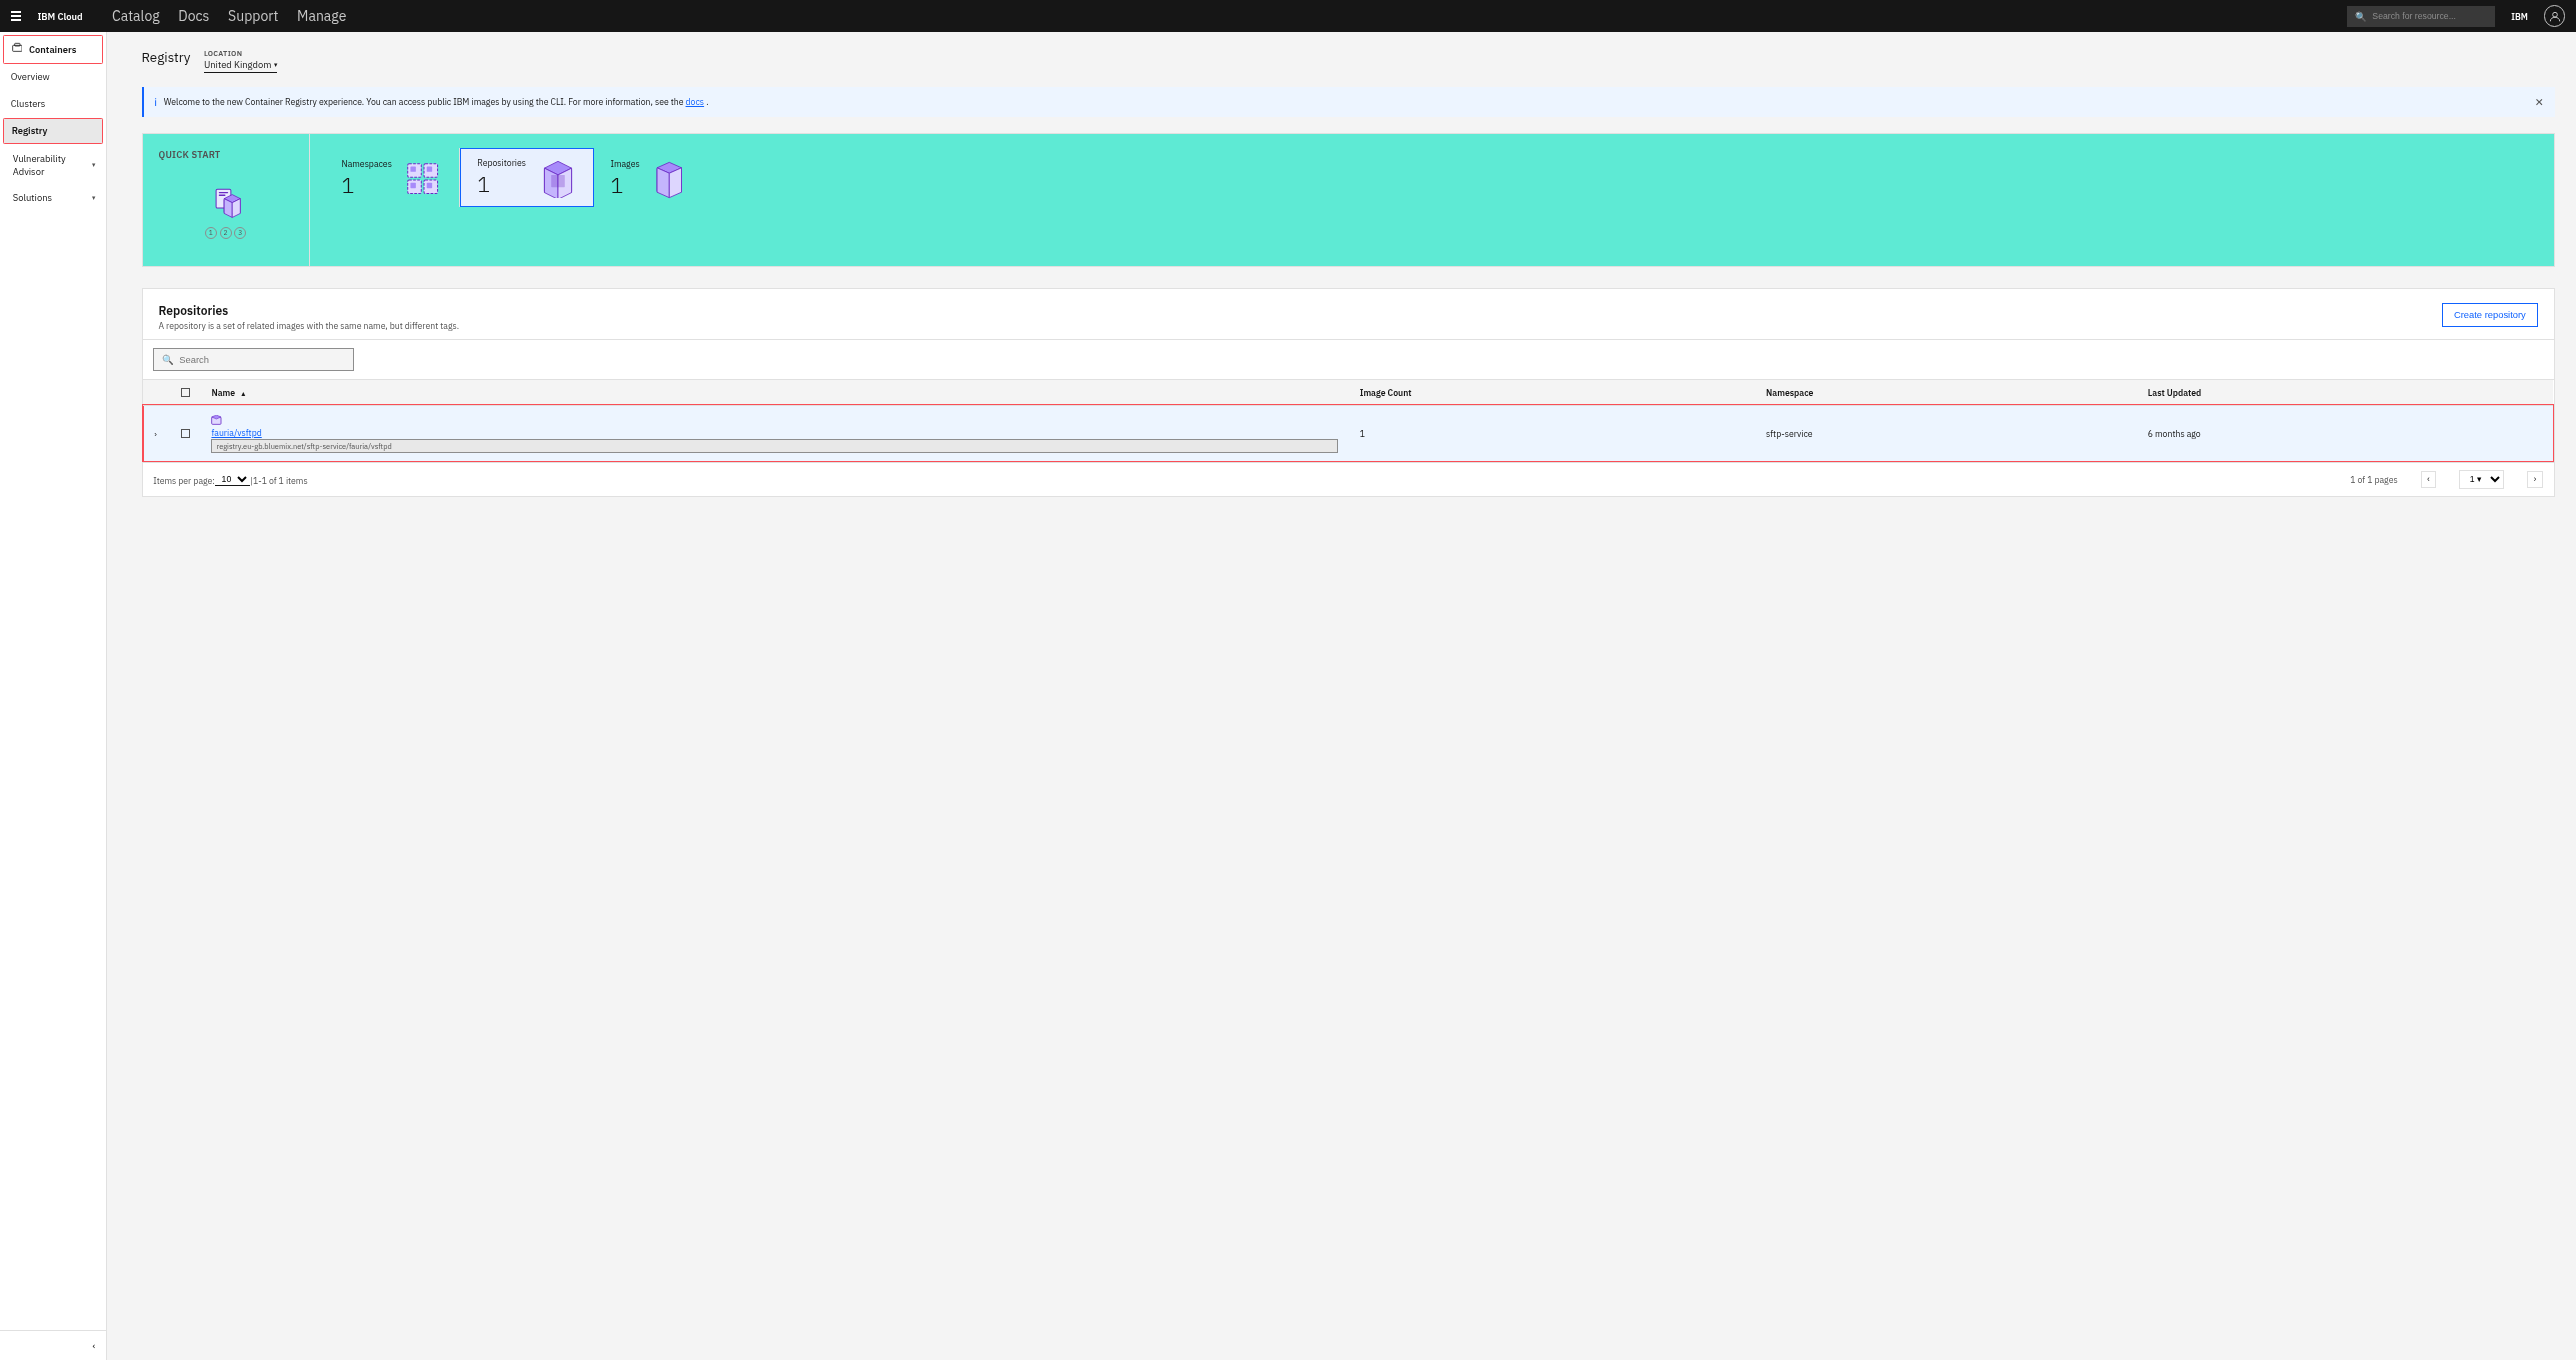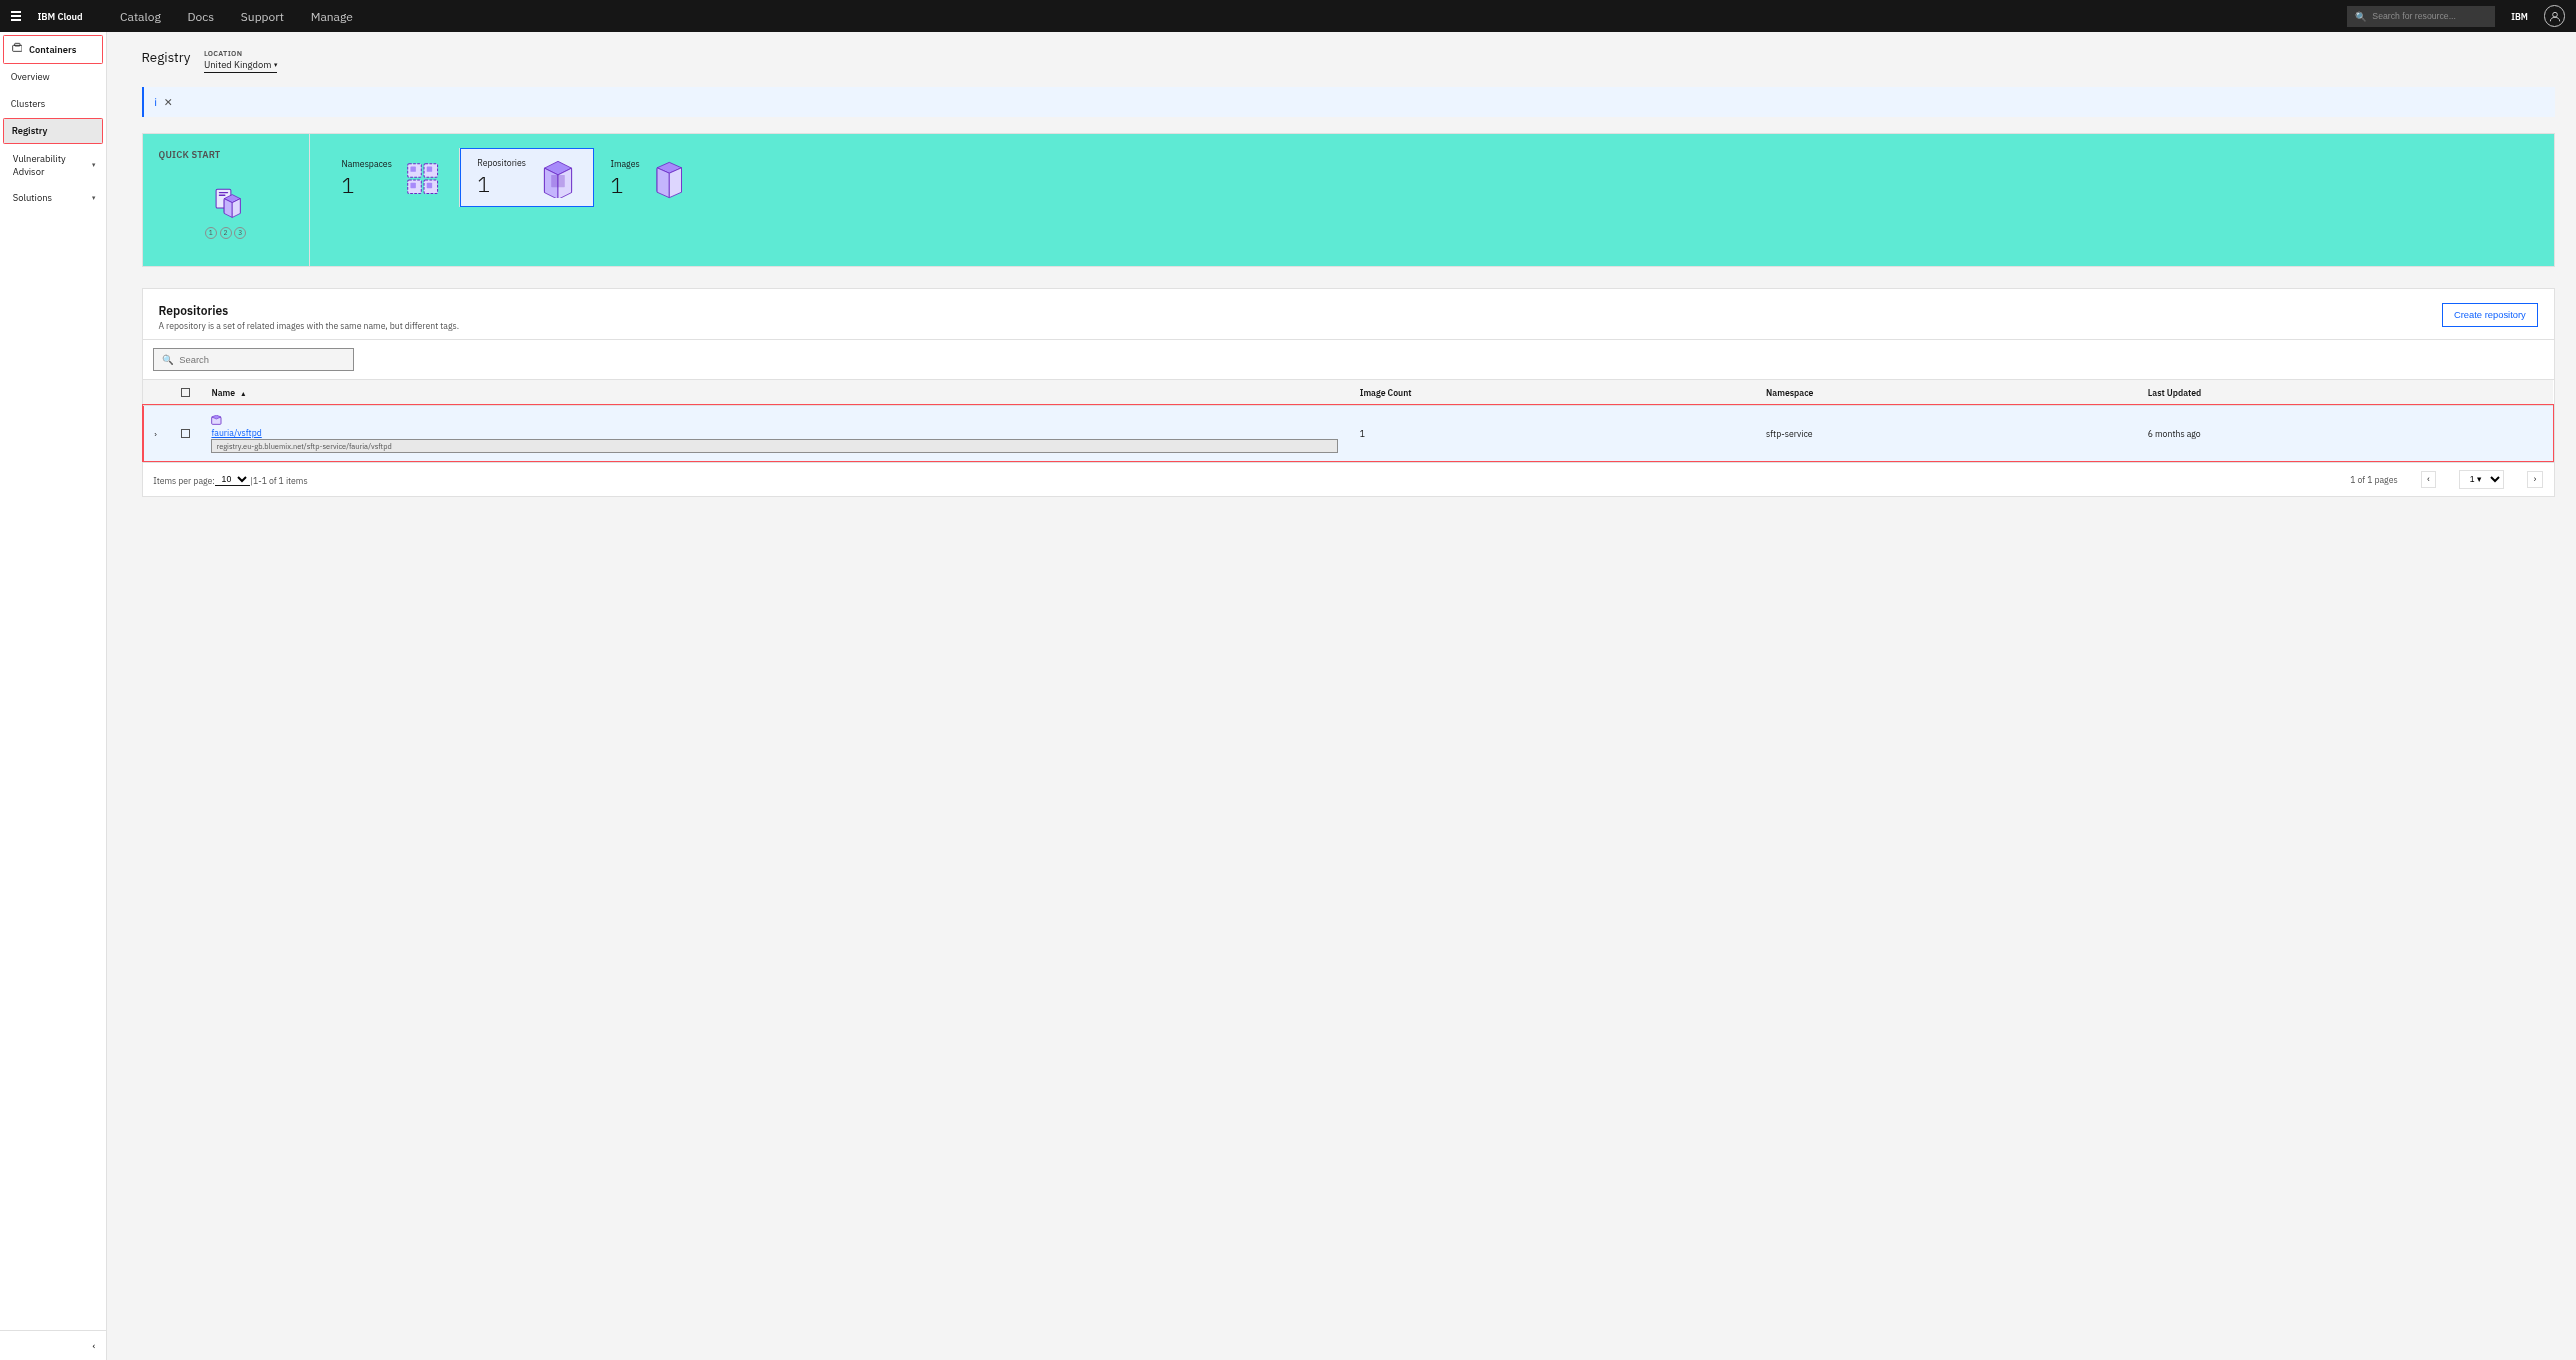--- a/index.html
+++ b/index.html
@@ -26,24 +26,23 @@
       font-weight: 600;
       color: #fff;
       white-space: nowrap;
     }
     .hamburger-icon { display: flex; flex-direction: column; gap: 2.7px; cursor: pointer; }
     .hamburger-icon span { display: block; width: 10.7px; height: 1.3px; background: #fff; }
     .top-nav-links { display: flex; gap: 2.7px; margin-left: 5.4px; }
     .top-nav-links a {
       color: #c6c6c6;
       text-decoration: none;
-      font-size: 12px;
+      font-size: 14px;
       padding: 2.7px 8px;
       border-radius: 1.3px;
-      margin-left: 8px;
     }
     .nav-spacer { flex: 1; }
     .search-bar {
       display: flex;
       align-items: center;
       background: #393939;
       border-radius: 0;
       padding: 4px 8px;
       gap: 5.4px;
       min-width: 148px;
@@ -489,20 +488,25 @@
         <span class="location-label">LOCATION</span>
         <div class="location-selector">
           <span>United Kingdom</span>
           <span class="caret">▾</span>
         </div>
       </div>
     </div>
 
     <div class="info-banner">
       <span class="info-banner-icon">ℹ</span>
+      <div class="info-banner-text">
+        <span>Welcome to the new Container Registry experience. You can access public IBM images by using the CLI. For more information, see the </span>
+        <a href="#">docs</a>
+        <span>.</span>
+      </div>
       <span class="info-banner-close">✕</span>
     </div>
 
     <div class="cards-row">
 
       <div class="card-section" style="min-width:161px;">
         <div class="card-section-title">Quick Start</div>
         <div class="quick-start-card">
 
           <svg width="43" height="38" viewBox="0 0 64 56">

